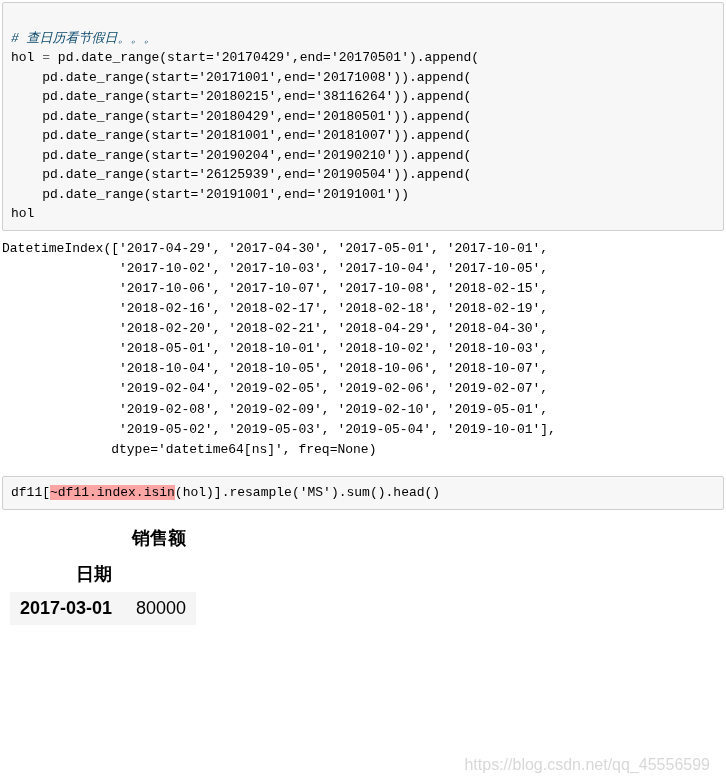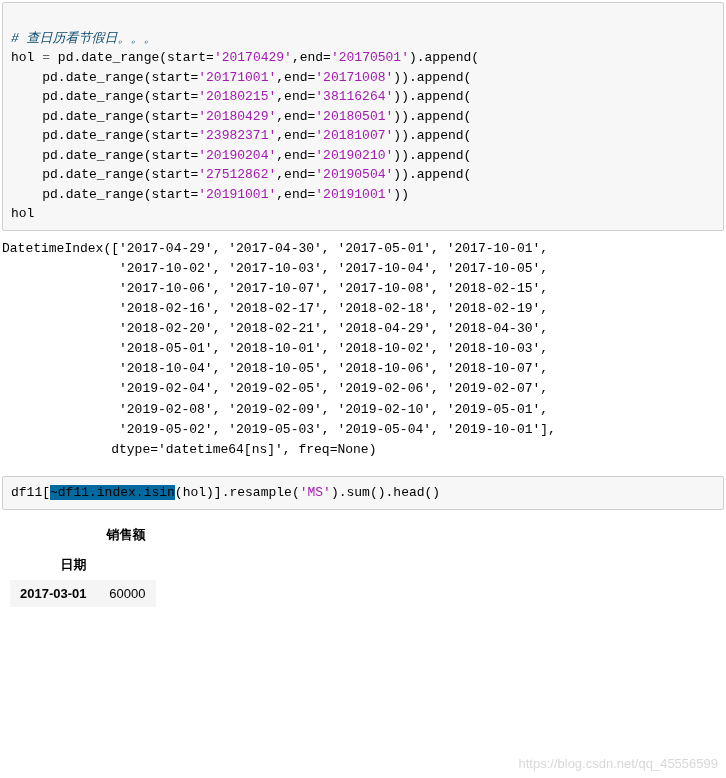--- a/index.html
+++ b/index.html
@@ -23,56 +23,56 @@
     line-height: 1.5;
   }
   .output-cell {
     padding: 2px 2px 14px 2px;
     font-family: Consolas, "Courier New", monospace;
     white-space: pre;
     line-height: 1.55;
   }
   .comment { color: #0c4a6e; font-style: italic; }
   .op { color: #666; }
-  .str { color: #a21caf; }
-  .hl { background: #0369a1; }
+  .str { color: #000000; }
+  .hl { background: #fca5a5; }
   table.df {
     border-collapse: collapse;
     margin: 10px 0 0 10px;
     font-family: "Helvetica Neue", Arial, sans-serif;
-    font-size: 13px;
+    font-size: 18px;
   }
   table.df th, table.df td {
     padding: 6px 10px;
     text-align: right;
   }
   table.df th { font-weight: bold; }
   table.df tbody th { text-align: right; }
   table.df tbody tr:nth-child(odd) { background: #f5f5f5; }
   .watermark {
     position: absolute;
-    right: 8px;
+    right: 16px;
     top: 756px;
     color: #d8d8d8;
-    font-size: 13px;
+    font-size: 16px;
     font-family: Arial, sans-serif;
   }
 </style>
 </head>
 <body>
 
 <div class="code-cell">
 <span class="comment"># 查日历看节假日。。。</span>
 <span><span>hol </span><span class="op">= </span><span>pd.</span><span>date_range</span><span>(</span><span>start=</span><span class="str">'20170429'</span><span>,</span><span>end=</span><span class="str">'20170501'</span><span>).</span><span>append</span><span>(</span></span>
 <span><span>    </span><span>pd.</span><span>date_range</span><span>(</span><span>start=</span><span class="str">'20171001'</span><span>,</span><span>end=</span><span class="str">'20171008'</span><span>)).</span><span>append</span><span>(</span></span>
 <span><span>    </span><span>pd.</span><span>date_range</span><span>(</span><span>start=</span><span class="str">'20180215'</span><span>,</span><span>end=</span><span class="str">'38116264'</span><span>)).</span><span>append</span><span>(</span></span>
 <span><span>    </span><span>pd.</span><span>date_range</span><span>(</span><span>start=</span><span class="str">'20180429'</span><span>,</span><span>end=</span><span class="str">'20180501'</span><span>)).</span><span>append</span><span>(</span></span>
-<span><span>    </span><span>pd.</span><span>date_range</span><span>(</span><span>start=</span><span class="str">'23982371'</span><span>,</span><span>end=</span><span class="str">'20181007'</span><span>)).</span><span>append</span><span>(</span></span>
+<span><span>    </span><span>pd.</span><span>date_range</span><span>(</span><span>start=</span><span class="str">'20181001'</span><span>,</span><span>end=</span><span class="str">'20181007'</span><span>)).</span><span>append</span><span>(</span></span>
 <span><span>    </span><span>pd.</span><span>date_range</span><span>(</span><span>start=</span><span class="str">'20190204'</span><span>,</span><span>end=</span><span class="str">'20190210'</span><span>)).</span><span>append</span><span>(</span></span>
-<span><span>    </span><span>pd.</span><span>date_range</span><span>(</span><span>start=</span><span class="str">'27512862'</span><span>,</span><span>end=</span><span class="str">'20190504'</span><span>)).</span><span>append</span><span>(</span></span>
+<span><span>    </span><span>pd.</span><span>date_range</span><span>(</span><span>start=</span><span class="str">'26125939'</span><span>,</span><span>end=</span><span class="str">'20190504'</span><span>)).</span><span>append</span><span>(</span></span>
 <span><span>    </span><span>pd.</span><span>date_range</span><span>(</span><span>start=</span><span class="str">'20191001'</span><span>,</span><span>end=</span><span class="str">'20191001'</span><span>))</span></span>
 <span>hol</span>
 </div>
 
 <div class="output-cell">DatetimeIndex(['2017-04-29', '2017-04-30', '2017-05-01', '2017-10-01',
                '2017-10-02', '2017-10-03', '2017-10-04', '2017-10-05',
                '2017-10-06', '2017-10-07', '2017-10-08', '2018-02-15',
                '2018-02-16', '2018-02-17', '2018-02-18', '2018-02-19',
                '2018-02-20', '2018-02-21', '2018-04-29', '2018-04-30',
                '2018-05-01', '2018-10-01', '2018-10-02', '2018-10-03',
@@ -91,18 +91,18 @@
       <th>销售额</th>
     </tr>
     <tr>
       <th>日期</th>
       <th></th>
     </tr>
   </thead>
   <tbody>
     <tr>
         <th>2017-03-01</th>
-        <td>60000</td>
+        <td>80000</td>
       </tr>
   </tbody>
 </table>
 
 <div class="watermark">https://blog.csdn.net/qq_45556599</div>
 
 </body></html>

